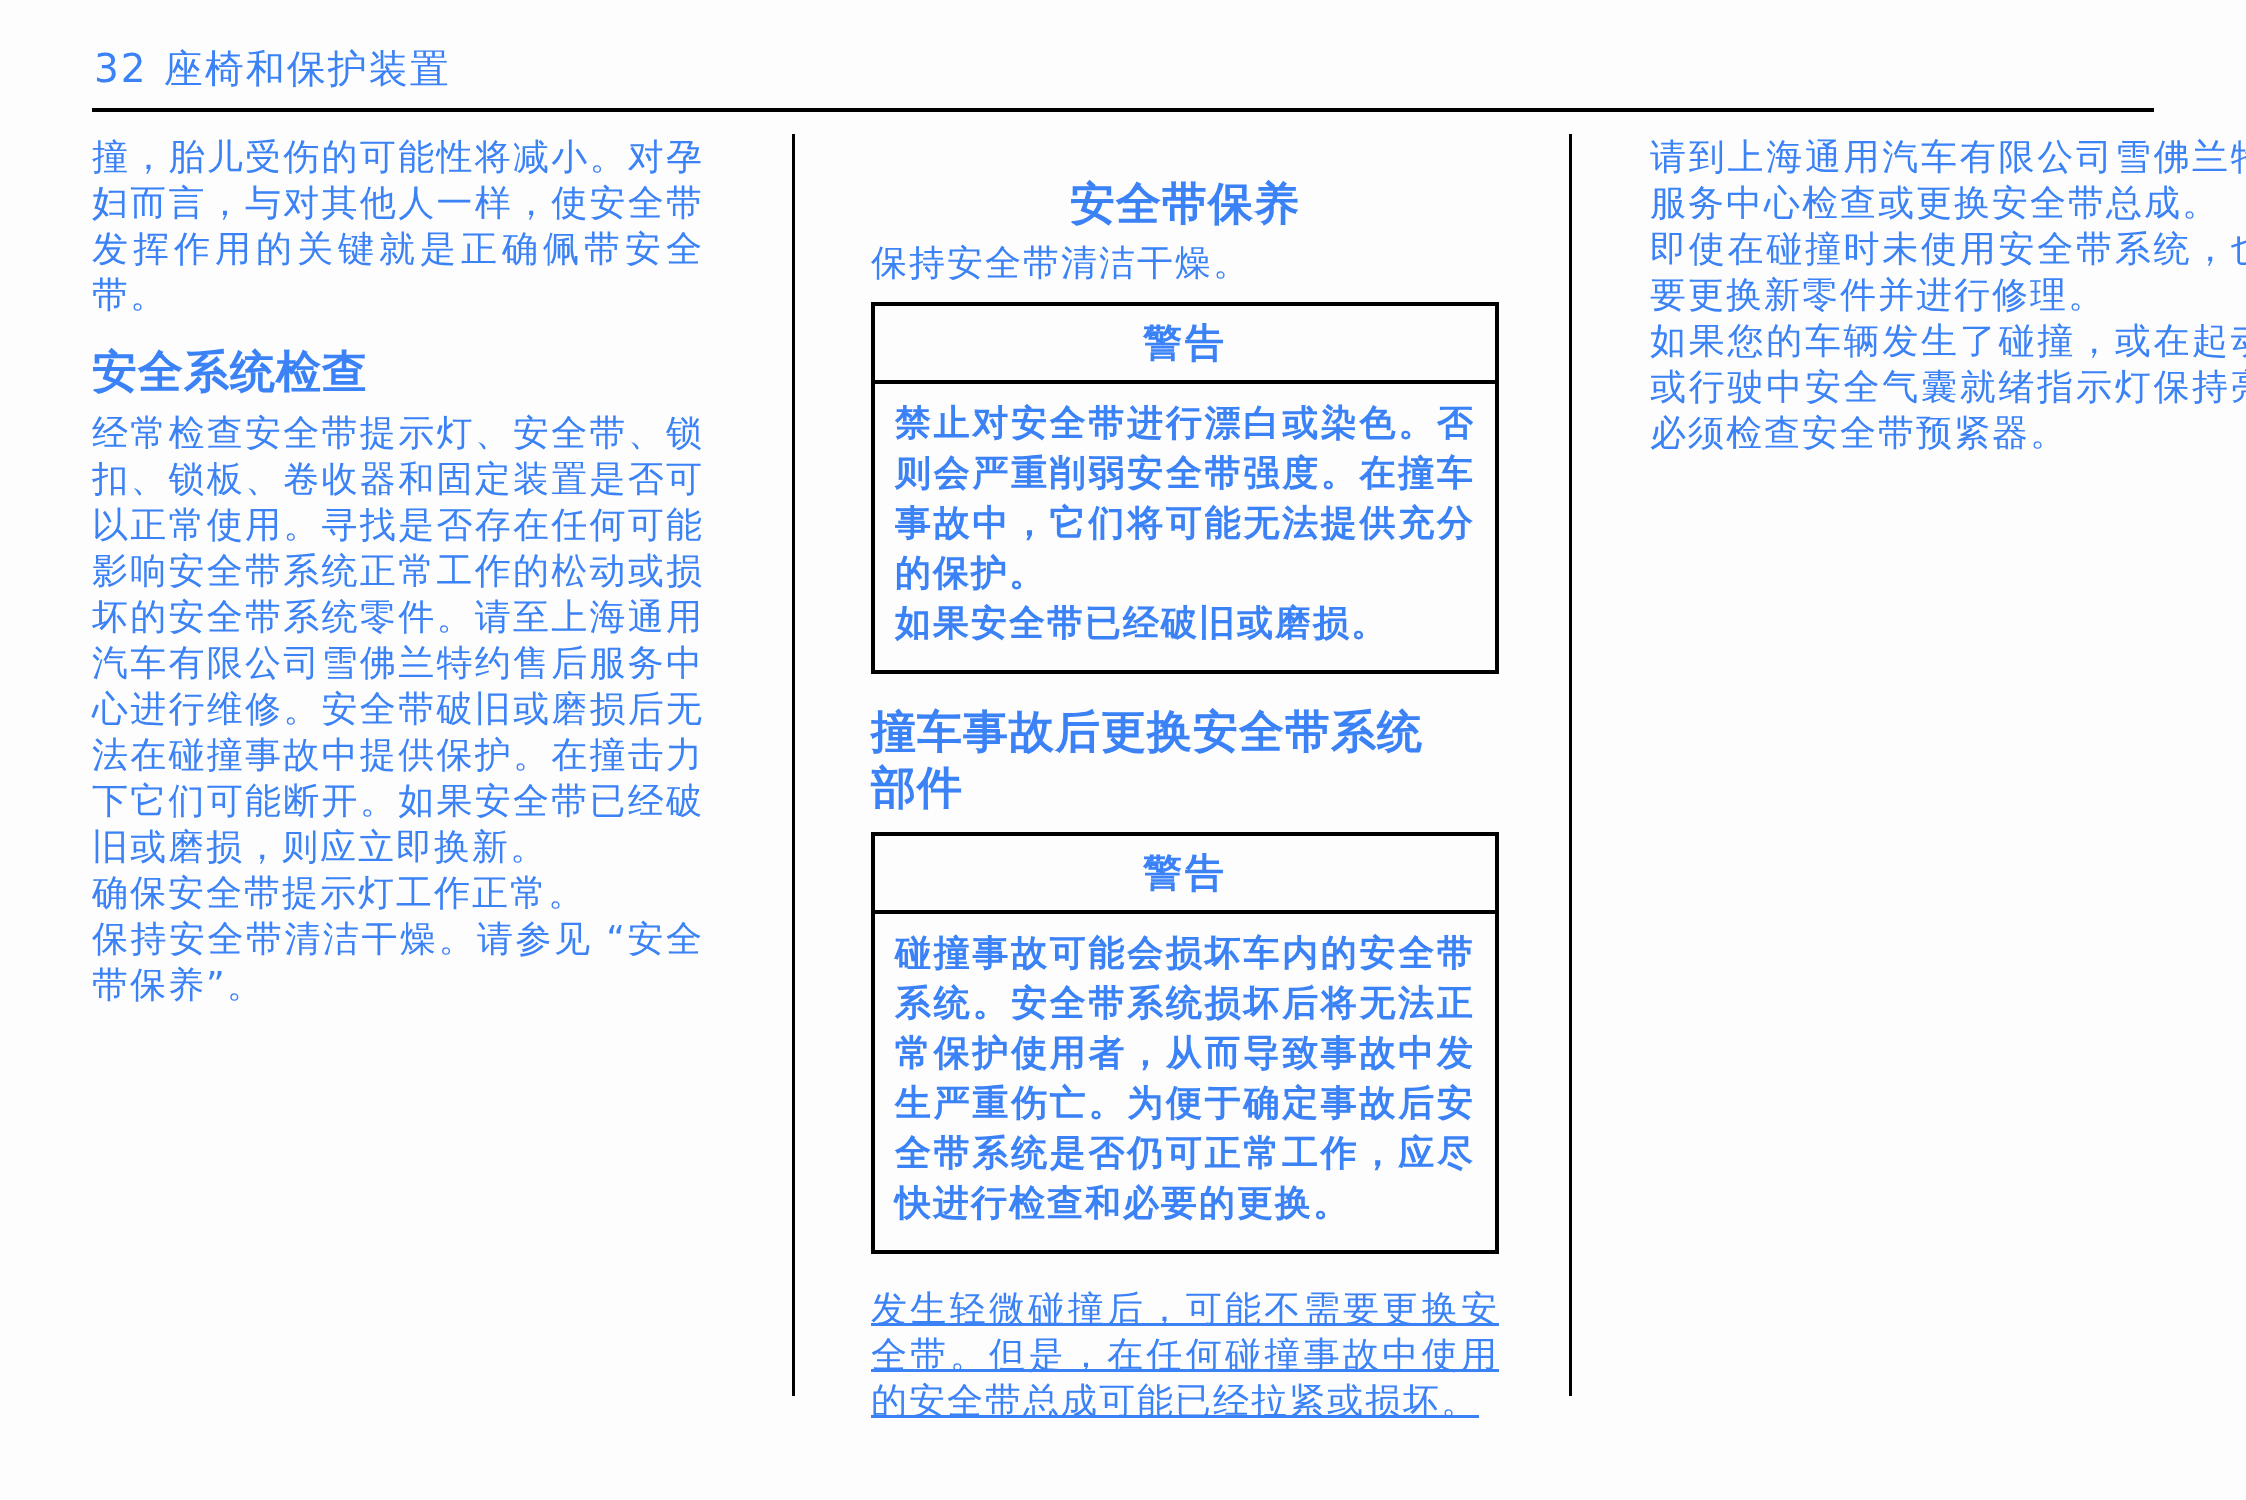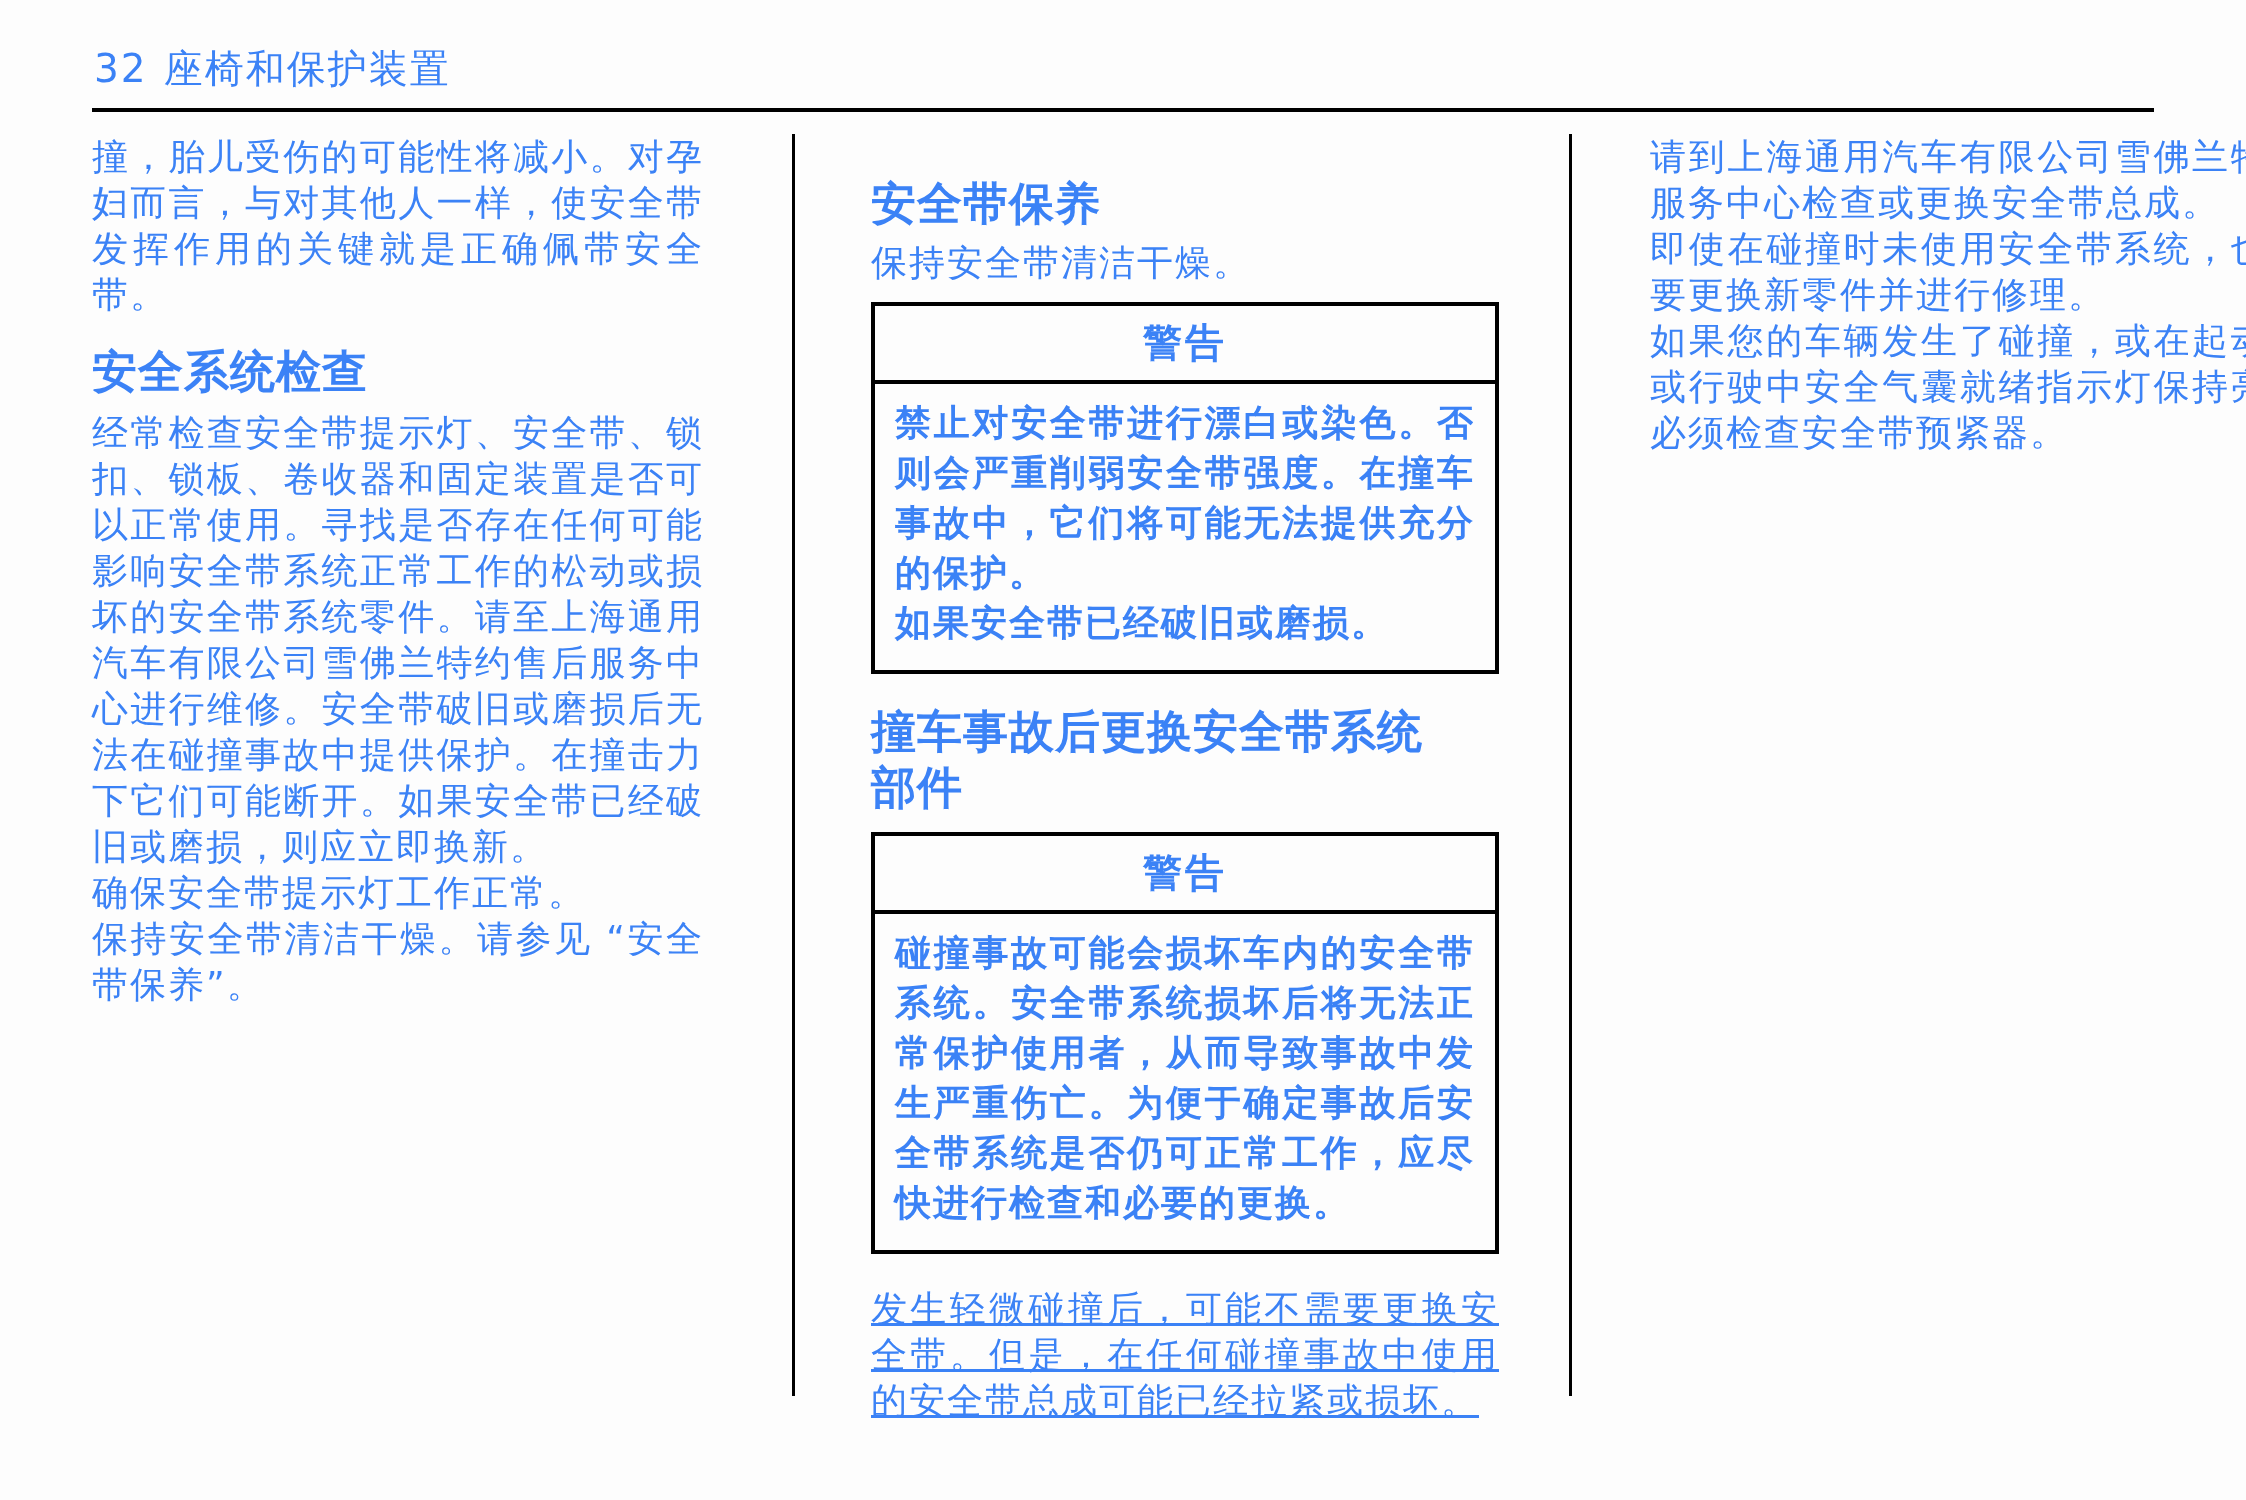--- a/index.html
+++ b/index.html
@@ -61,21 +61,21 @@
     text-justify: inter-ideograph;
   }
 
   .heading {
     font-size: 45px;
     line-height: 52px;
     font-weight: bold;
     letter-spacing: 1px;
     margin: 28px 0 12px 0;
   }
-  .col2 .heading.first { margin-top: 44px; margin-bottom: 10px; }
+  .col2 .heading.first { margin-top: 44px; margin-bottom: 10px; text-align: center; }
   .heading.two-line {
     margin-top: 30px;
     margin-bottom: 0;
     max-width: 560px;
     line-height: 56px;
   }
 
   .warning-box {
     border: 4px solid #000;
     margin-top: 16px;

